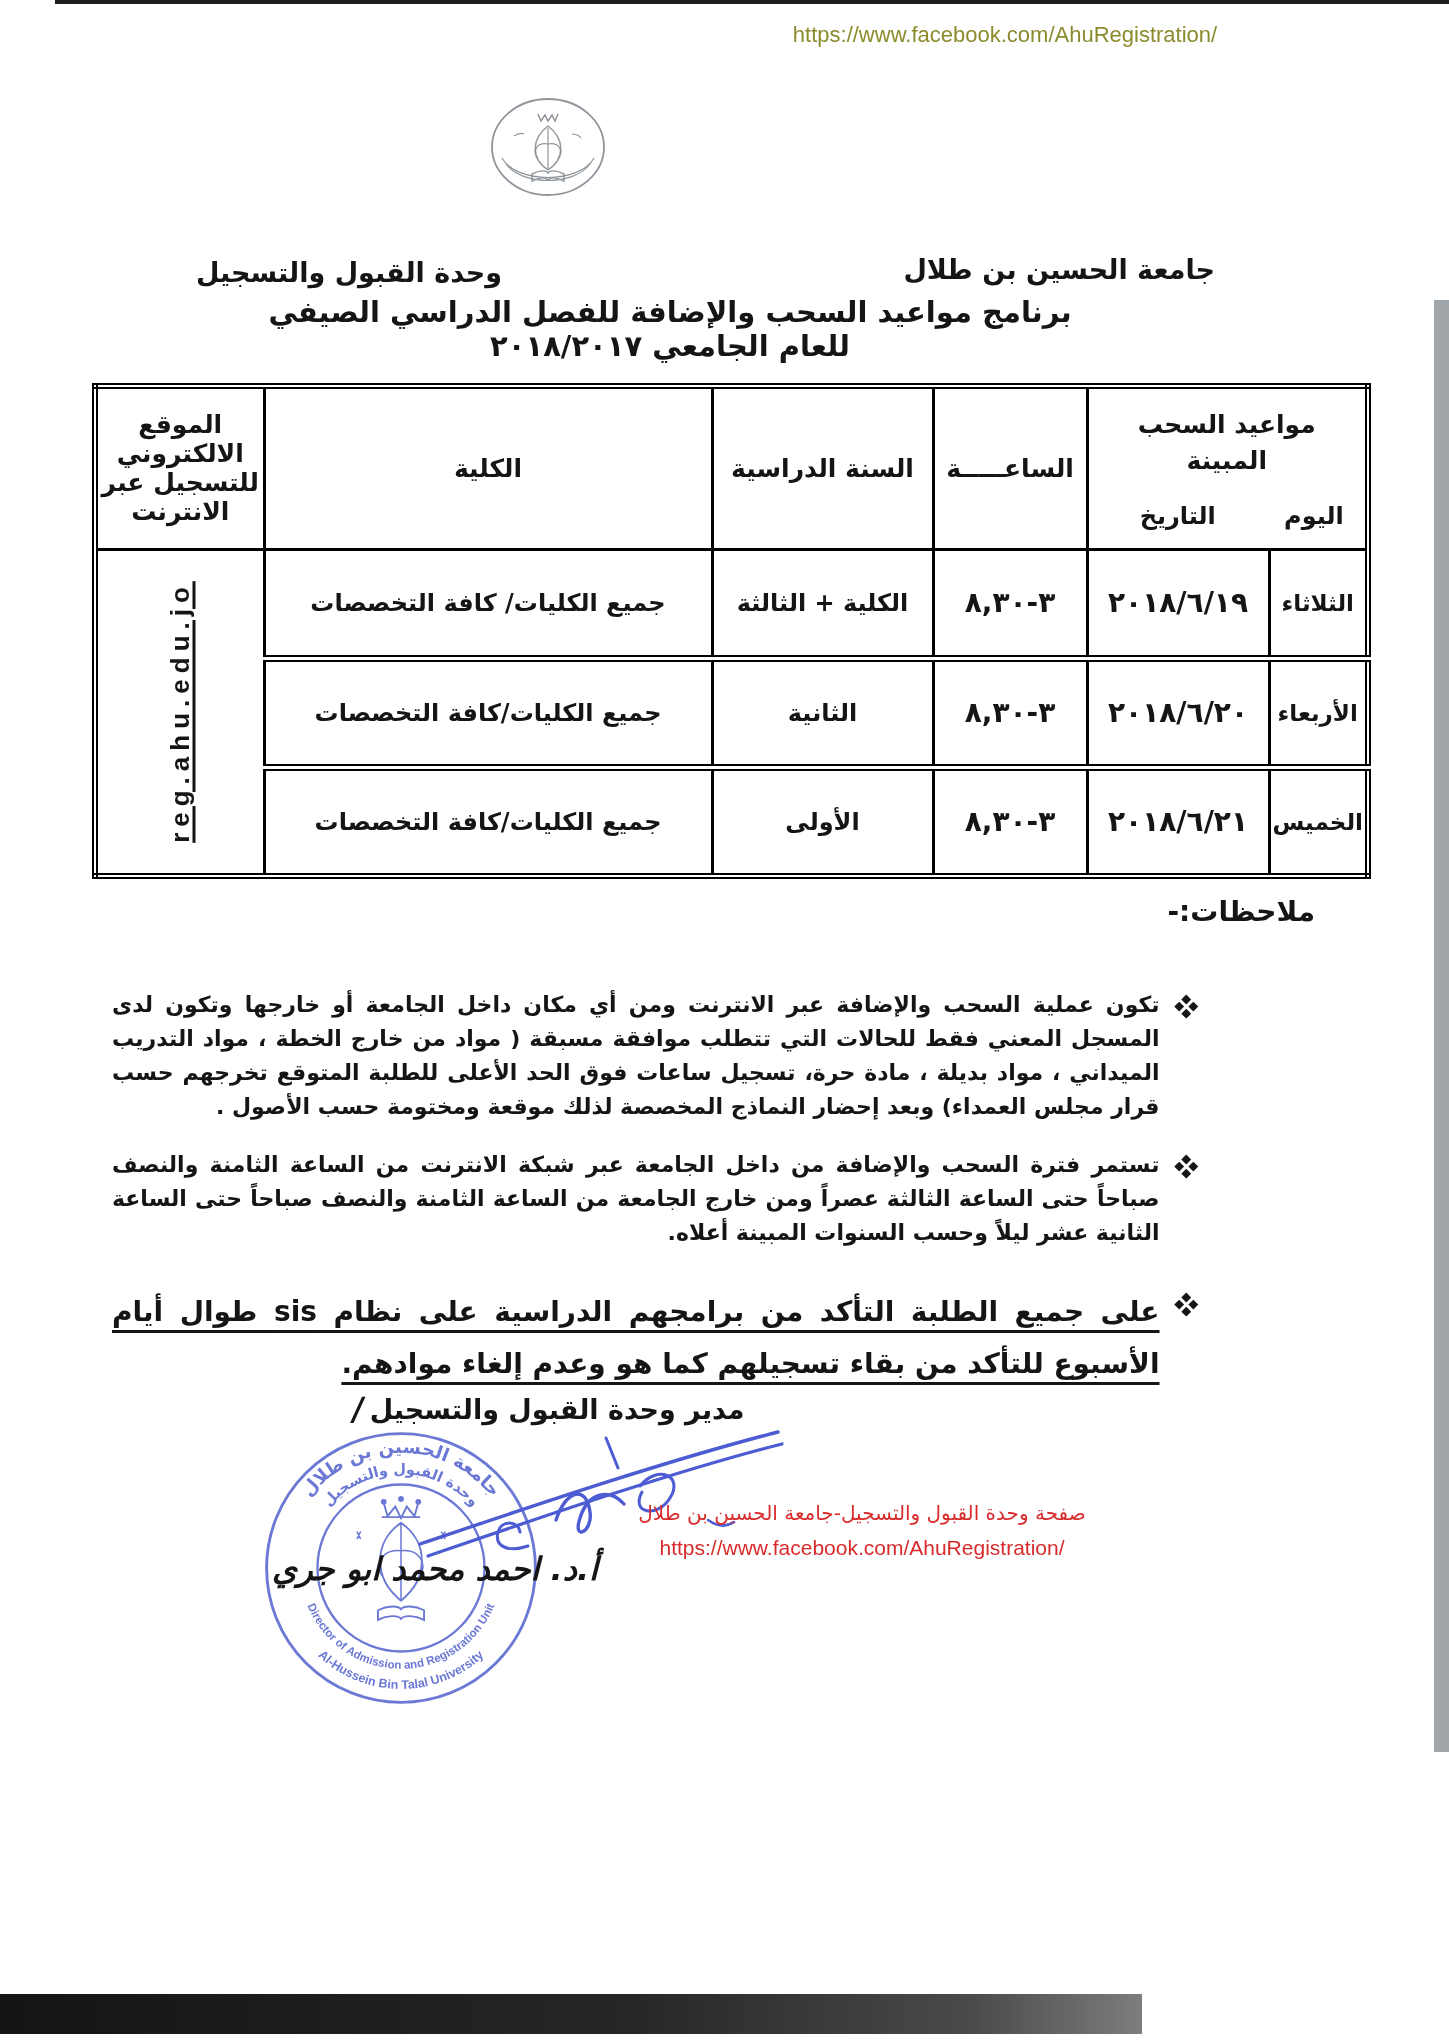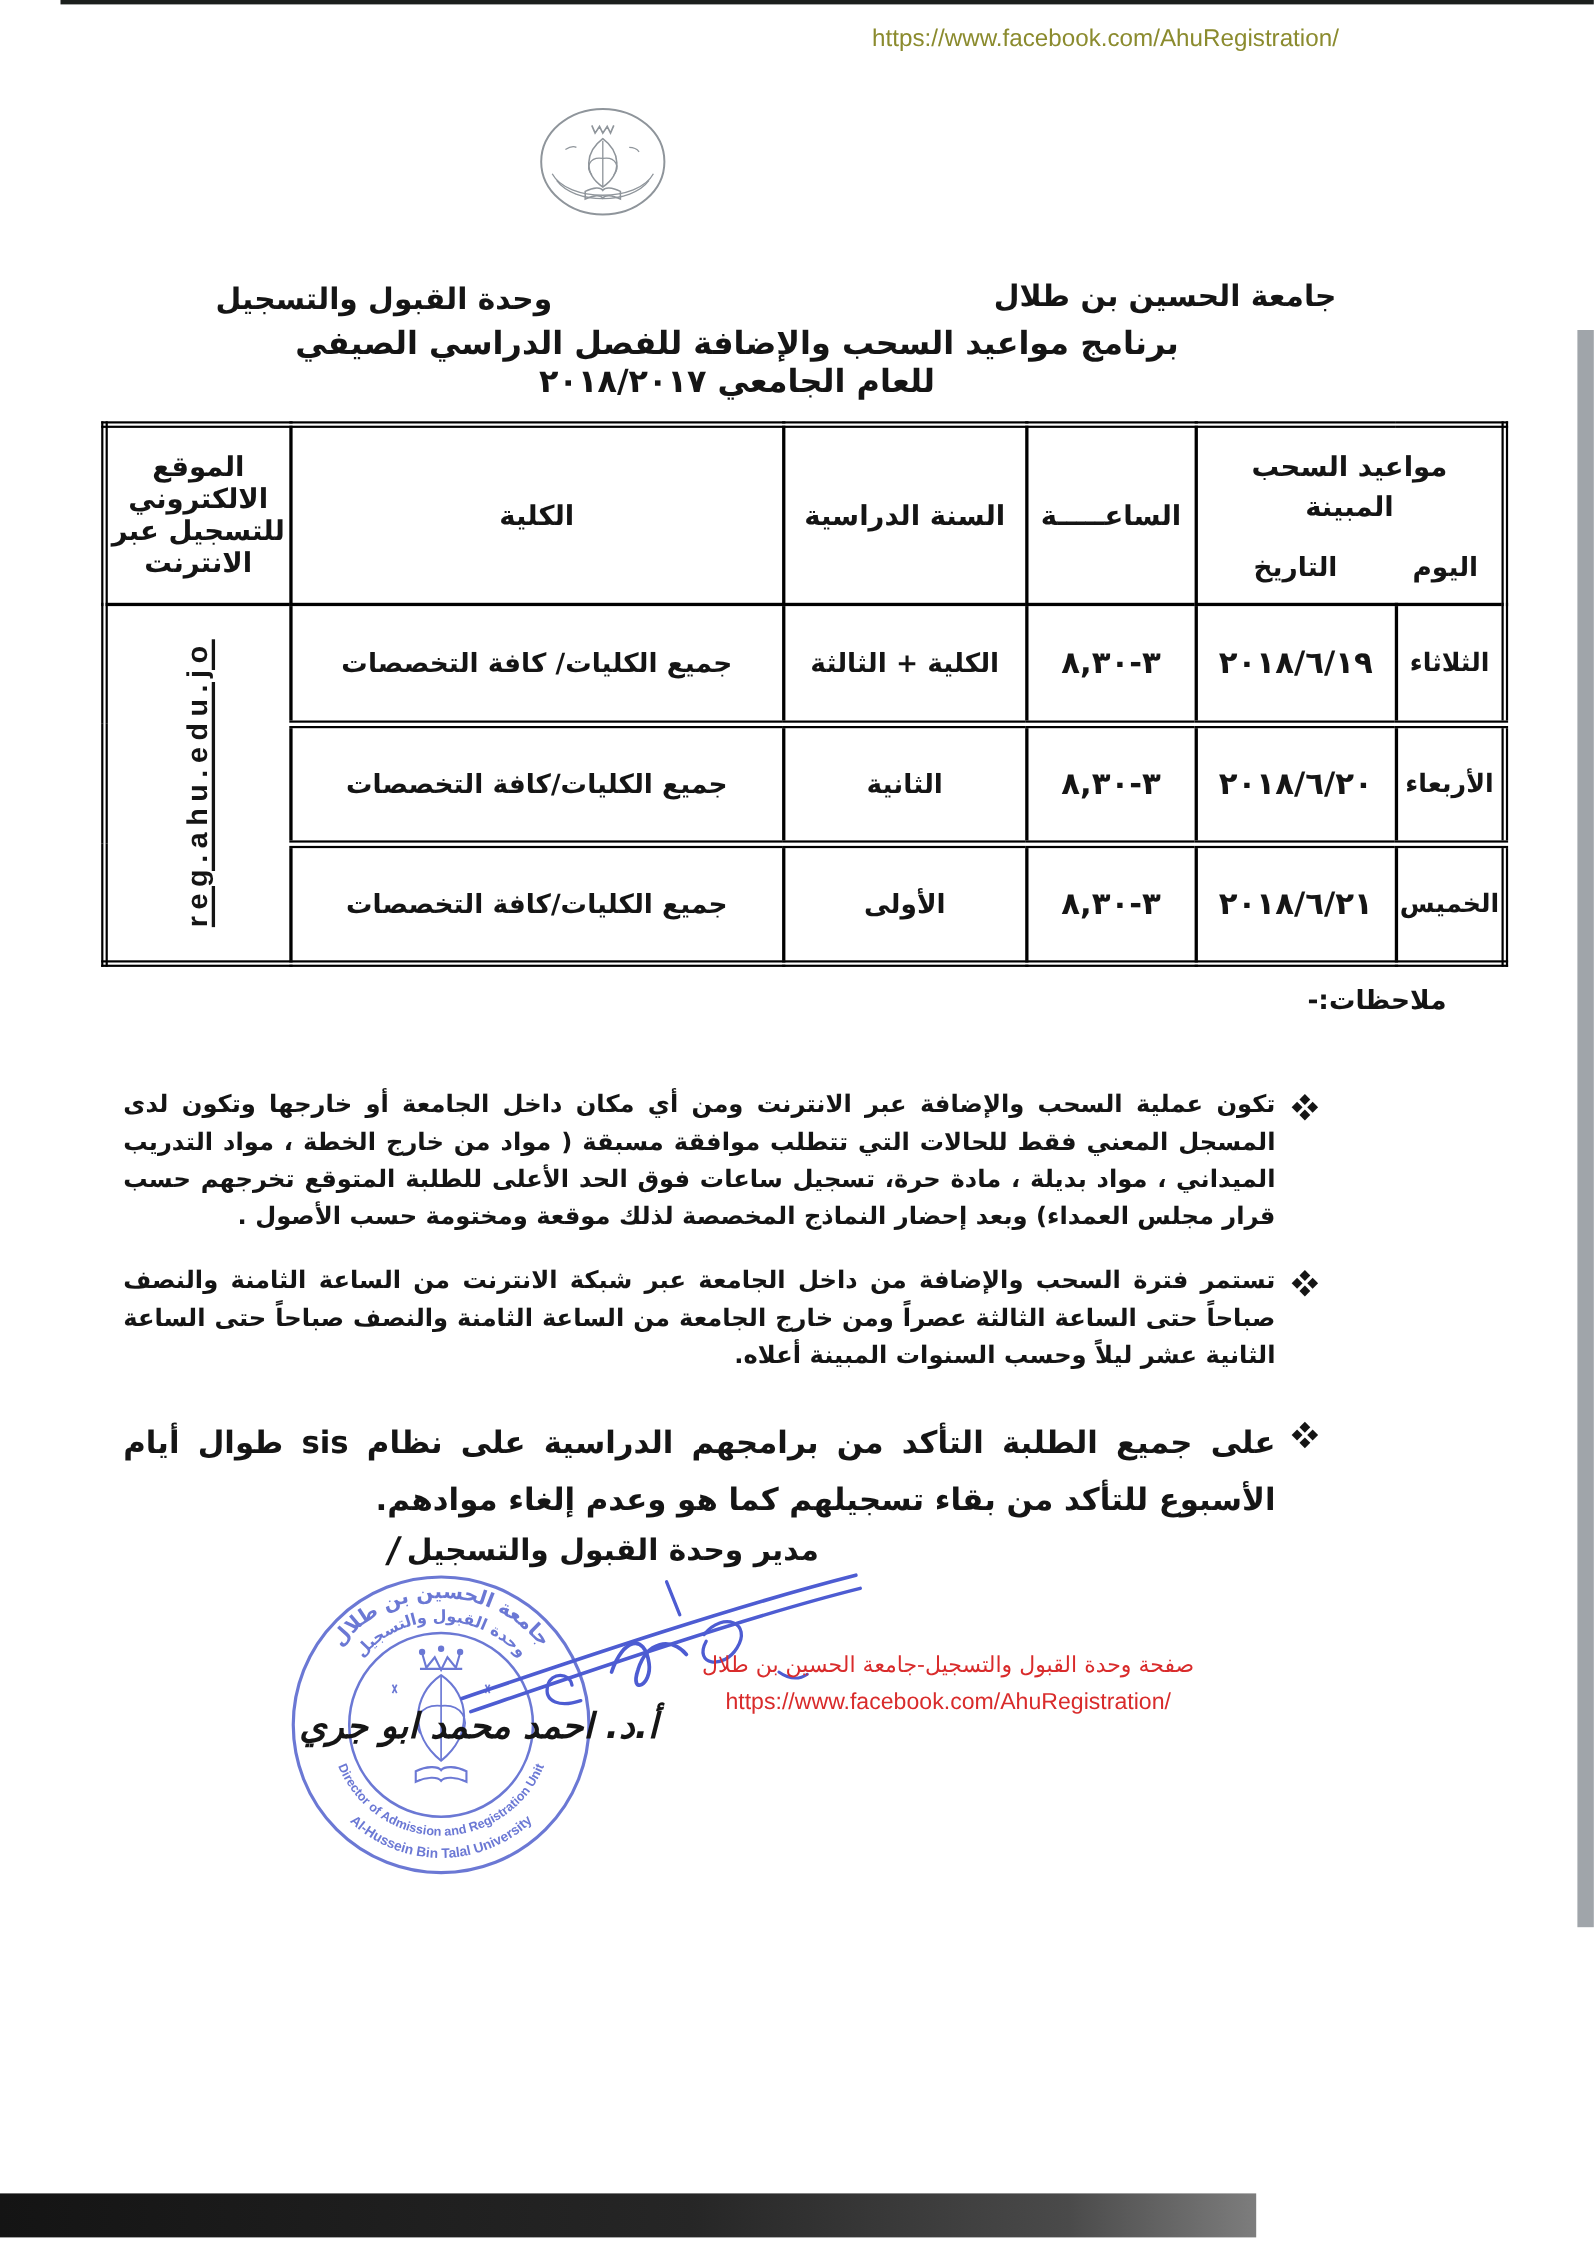--- a/index.html
+++ b/index.html
@@ -40,29 +40,29 @@
   .daydate .d2{width:64%;}
   td.c-day{font-size:23px;}
   td.c-date,td.c-hour{font-size:28px;}
   td.c-date,td.c-hour{direction:ltr;}
   td.c-year,td.c-college{font-size:24px;}
   td.c-site{position:relative;}
   .site-rot{position:absolute;top:50%;left:50%;transform:translate(-50%,-50%) rotate(-90deg);
     white-space:nowrap;font-family:"Liberation Sans",sans-serif;font-size:26px;font-weight:bold;
     letter-spacing:6px;text-decoration:underline;text-decoration-thickness:3px;text-underline-offset:4px;}
   
-  .notes-heading{top:895px;right:134px;font-size:24px;font-weight:bold;direction:rtl;}
+  .notes-heading{top:895px;right:134px;font-size:28px;font-weight:bold;direction:rtl;}
   .note{left:112px;right:255px;direction:rtl;display:flex;align-items:flex-start;}
   .note .body{flex:1;text-align:justify;}
   .n1{top:988px;}
   .n2{top:1148px;}
   .n3{top:1286px;}
   .n1 .body,.n2 .body{font-size:22px;font-weight:bold;line-height:1.55;}
   .n3 .body{font-size:28px;font-weight:bold;line-height:1.85;
-    text-decoration-thickness:3px;text-underline-offset:9px;}
+    text-decoration:underline;text-decoration-thickness:3px;text-underline-offset:9px;}
   .dmark{display:grid;grid-template-columns:7px 7px;grid-template-rows:7px 7px;gap:2.5px;
     transform:rotate(45deg);margin-left:18px;margin-top:10px;flex:0 0 auto;}
   .dmark i{background:#151515;display:block;}
   
   .sig-title{top:1390px;left:352px;direction:rtl;display:flex;align-items:center;
     font-size:27px;font-weight:bold;}
   .sig-title .slash{margin-right:6px;font-size:32px;transform:skewX(-8deg);}
   .stamp{left:256px;top:1424px;opacity:.88;}
   .sig-strokes{left:408px;top:1424px;}
   .sig-name{top:1550px;left:178px;width:420px;direction:rtl;text-align:right;

